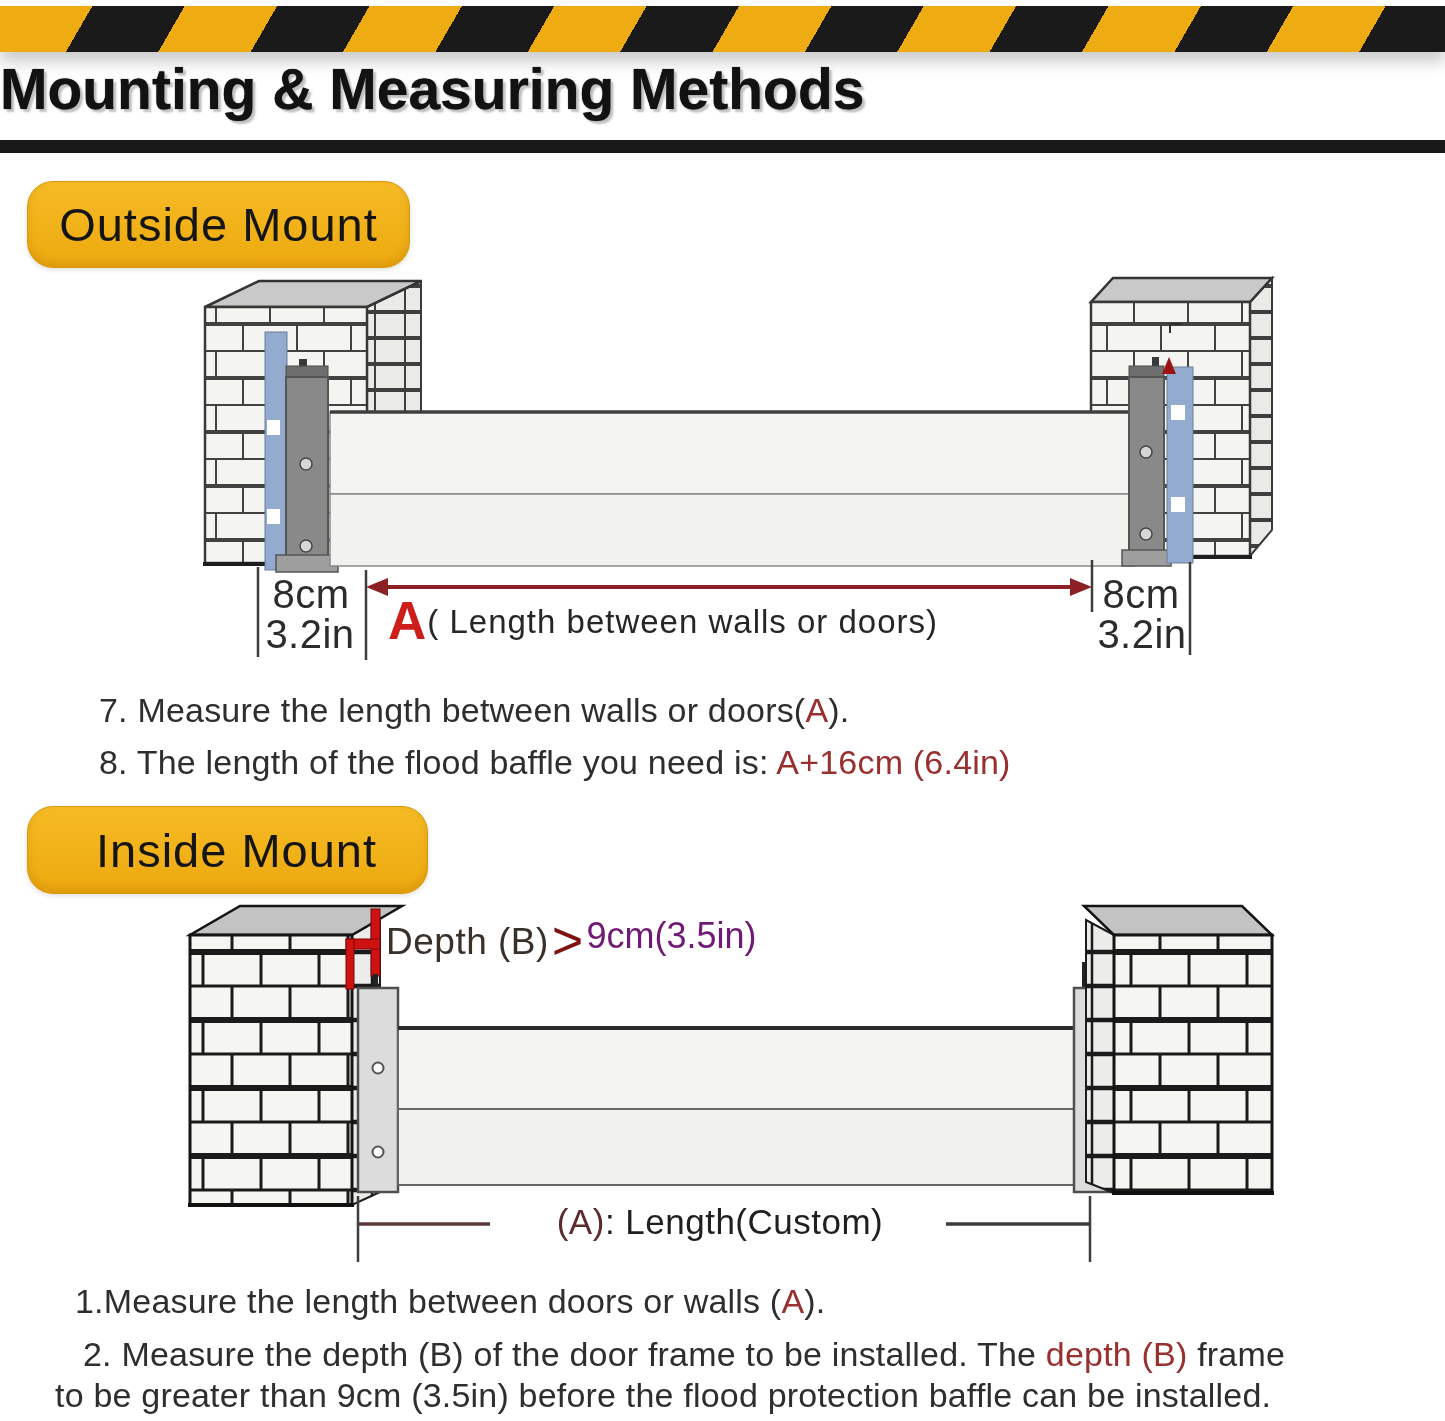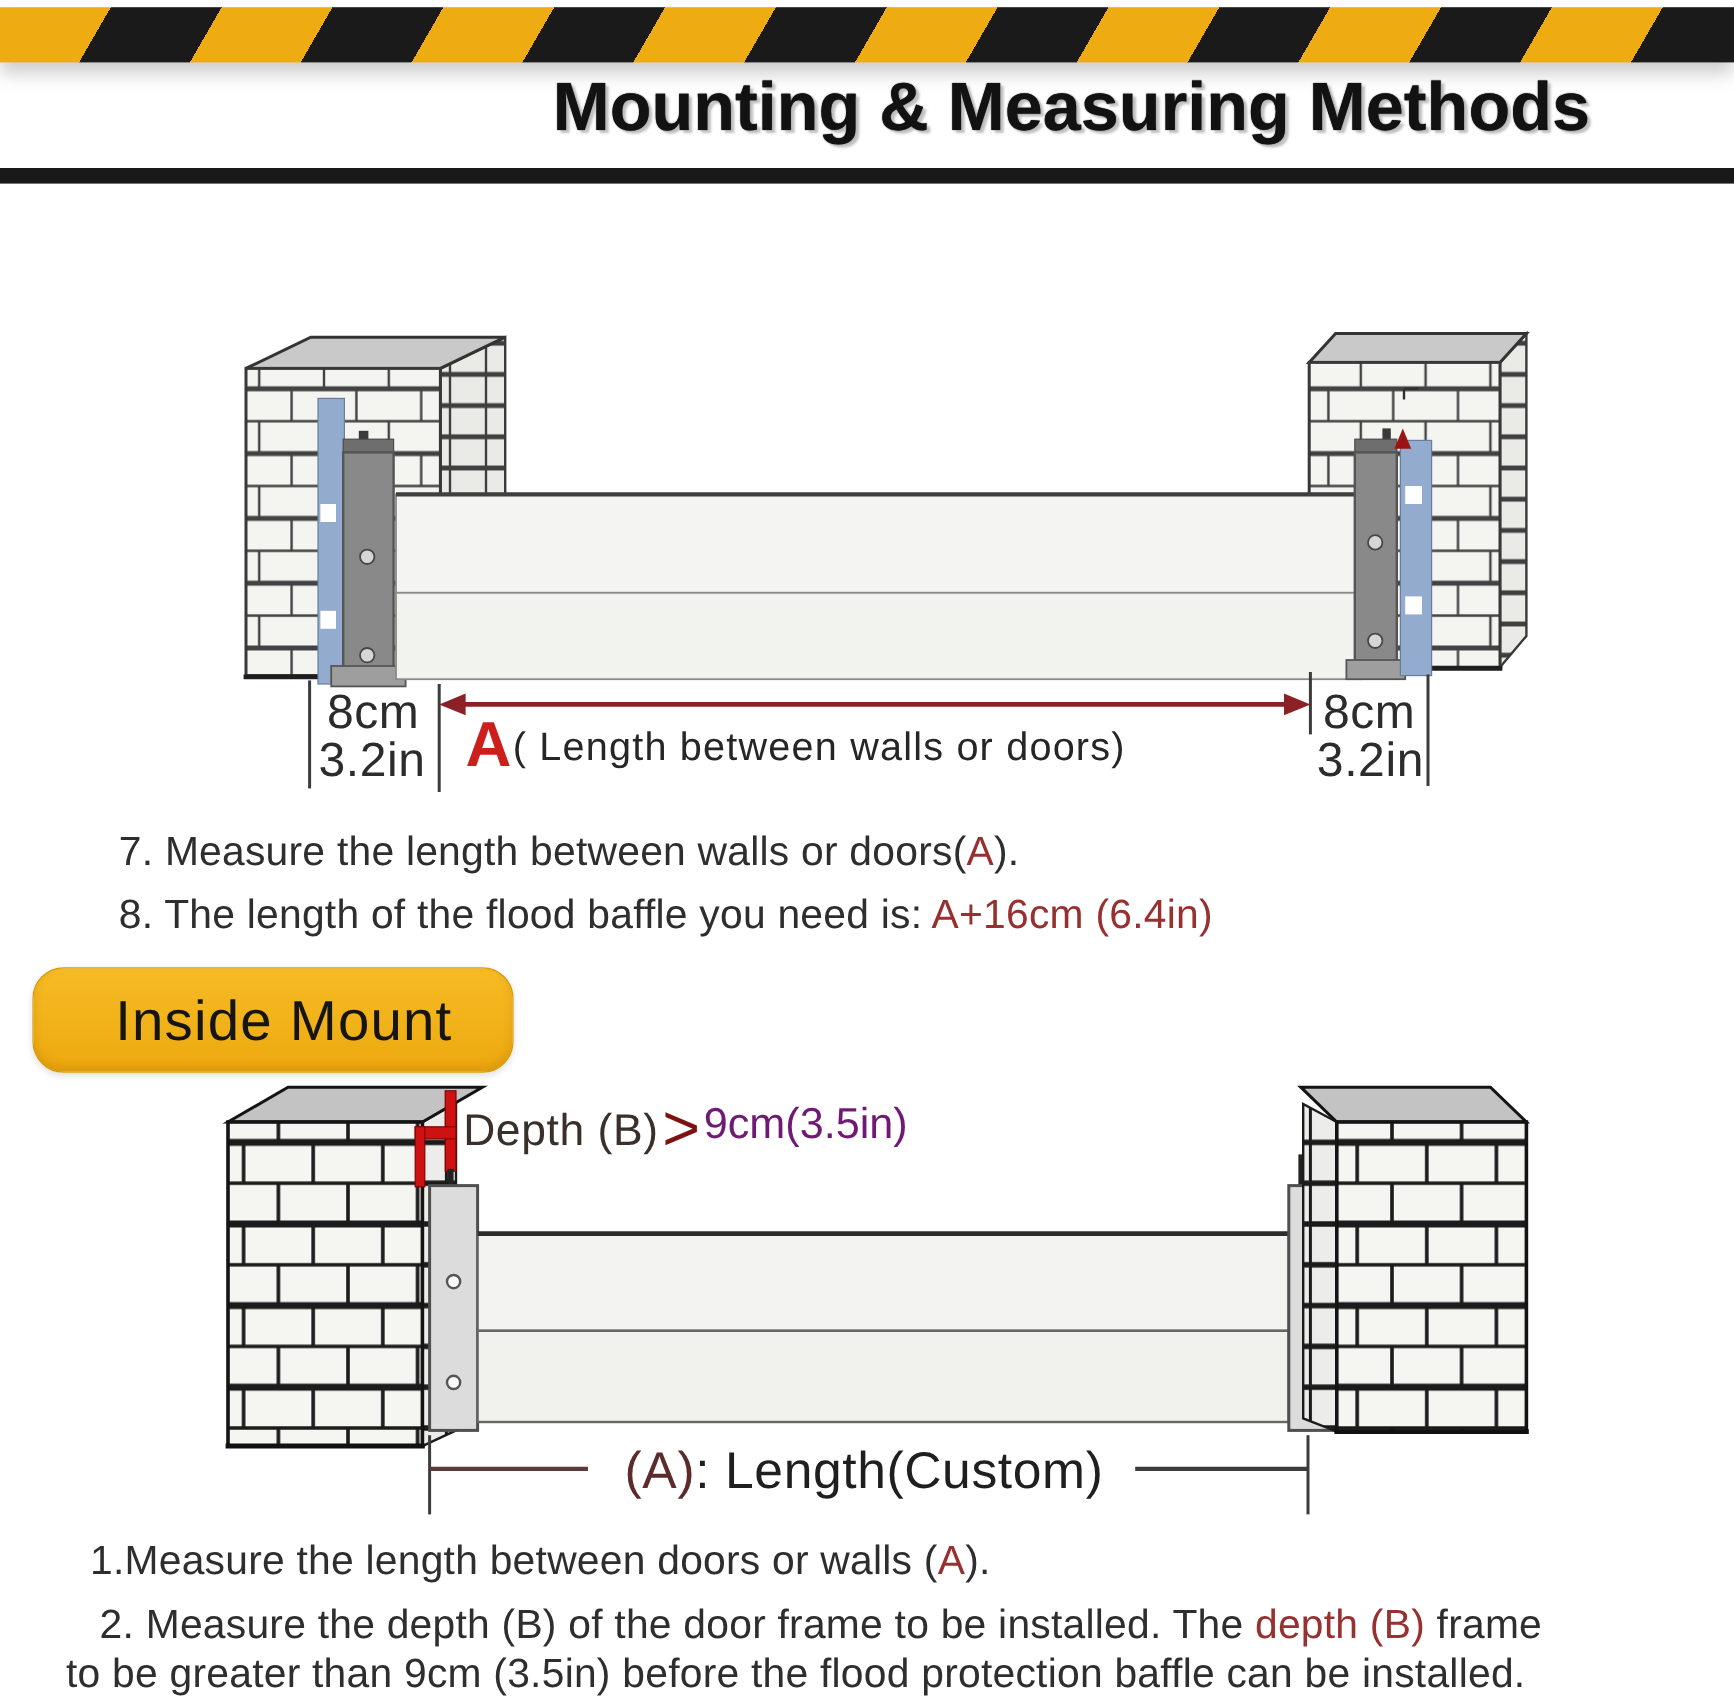--- a/index.html
+++ b/index.html
@@ -7,21 +7,21 @@
     position:relative; width:1445px; height:1421px; background:#ffffff;
     font-family:"Liberation Sans", sans-serif; overflow:hidden;
   }
   
   .stripes{
     position:absolute; left:0; top:6px; width:1445px; height:46px;
     background:repeating-linear-gradient(120deg,#efac12 0 80px,#1a1a1a 80px 160px);
     box-shadow:0 10px 14px rgba(110,110,110,.35);
   }
   .page-title{
-    position:absolute; left:0; top:56px; width:1325px; text-align:right;
+    position:absolute; left:0; top:56px; width:1325px; text-align:left;
     font-size:57px; font-weight:bold; color:#121212; letter-spacing:0;
     text-shadow:3px 3px 2px rgba(140,140,140,.55), 0 0 1px #000;
   }
   .black-bar{position:absolute; left:0; top:140px; width:1445px; height:13px; background:#191919;}
   
   .pill{
     position:absolute; left:27px; width:381px; height:85px;
     display:flex; align-items:center; justify-content:center;
     background:linear-gradient(#f6bb25,#eda90f);
     border:1px solid #d79a06; border-radius:26px;
@@ -42,41 +42,44 @@
   .m-r-in{left:1090px; top:612px; width:104px;}
   .arrow-label{position:absolute; left:388px; top:594px; display:flex; align-items:flex-start; white-space:nowrap;}
   .arrow-label .big-a{font-size:53px; font-weight:bold; color:#ce1e1b; line-height:1; margin-right:1px;}
   .arrow-label .al-rest{font-size:33px; color:#262626; letter-spacing:1px; margin-top:9px;}
   
   .depth-label{position:absolute; left:386px; top:913px; display:flex; align-items:flex-start; white-space:nowrap;}
   .depth-label .d-pre{font-size:37px; color:#39302a; margin-top:8px; letter-spacing:.5px;}
   .depth-label .d-gt{font-size:54px; color:#7d1211; line-height:1; margin:0 3px;}
   .depth-label .d-val{font-size:36px; color:#701a75; margin-top:2px;}
   .length-label{position:absolute; left:492px; top:1202px; width:456px; text-align:center; white-space:nowrap;
-    font-size:43px; color:#1f1f1f; letter-spacing:.5px;}
+    font-size:35px; color:#1f1f1f; letter-spacing:.5px;}
   .length-label .la{color:#5c2b2b;}
   
   .instructions{position:absolute; font-size:34px; color:#2e2e2e; line-height:37px; letter-spacing:.2px;}
   .instr-outside{left:99px; top:692px; width:1320px;}
   .instr-outside .line{margin-bottom:15px; white-space:nowrap;}
   .instr-inside{left:55px; top:1283px; width:1392px;}
   .instr-inside .l1{padding-left:20px; margin-bottom:16px; white-space:nowrap;}
   .instr-inside .l2{padding-left:28px; margin-bottom:4px; white-space:nowrap;}
   .instr-inside .l3{white-space:nowrap;}
   .red-text{color:#983030;}
 </style>
 </head>
 <body>
 
 <div id="canvas">
 
   <div class="stripes"></div>
   <div class="page-title">Mounting &amp; Measuring Methods</div>
   <div class="black-bar"></div>
 
+  <div class="pill pill-outside">
+    <span>Outside Mount</span>
+  </div>
 
   <svg id="svg-outside" class="svg-abs" viewBox="0 260 1445 410">
     <defs>
       <pattern id="pbo" width="54" height="54" patternUnits="userSpaceOnUse">
         <rect width="54" height="54" fill="#f4f4f1"></rect>
         <g stroke="#424242" stroke-width="2" fill="none">
           <path d="M0,1 H54 M0,27 H54 M0,53 H54"></path>
           <path d="M27,1 V27 M0,27 V53 M54,27 V53"></path>
         </g>
       </pattern>

